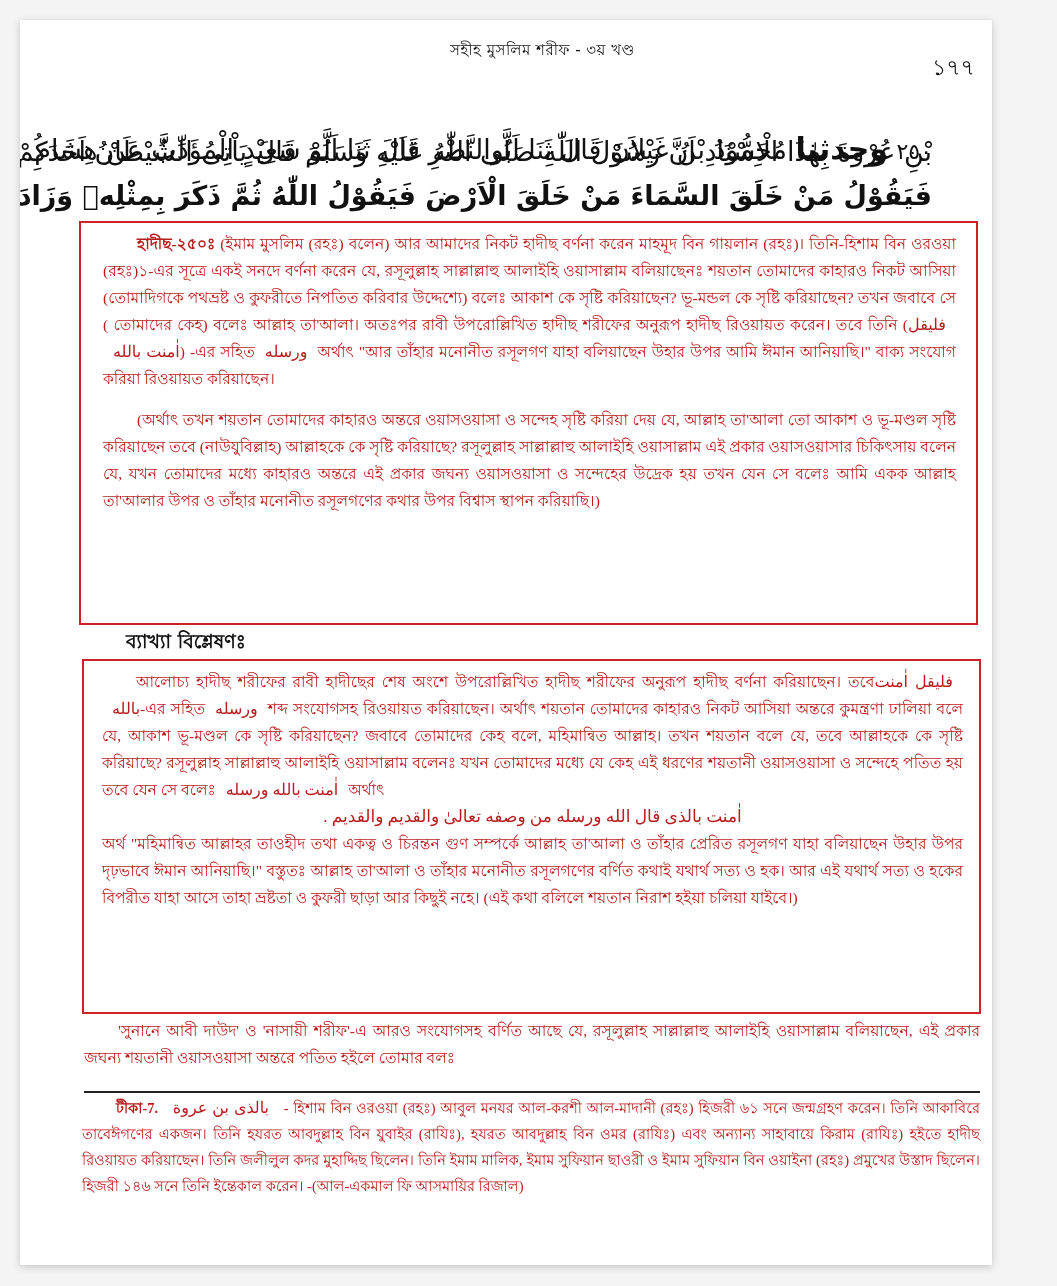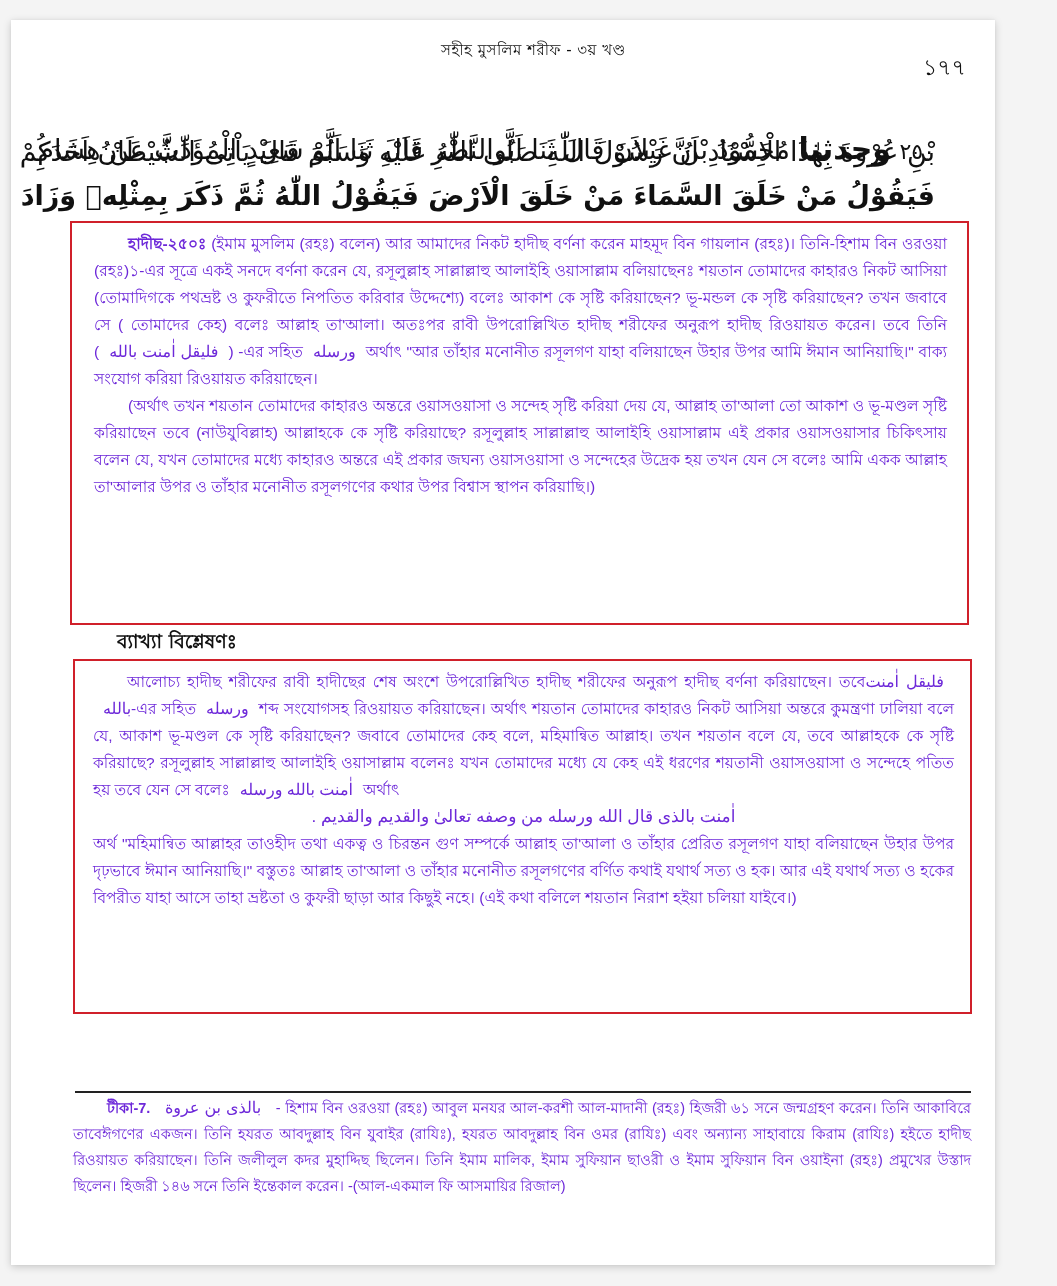--- a/index.html
+++ b/index.html
@@ -6,26 +6,25 @@
   body {
     width: 1057px; height: 1286px;
     background: #f4f4f4;
     position: relative;
     overflow: hidden;
     font-family: "DejaVu Sans", "Liberation Sans", sans-serif;
     color: #111;
   }
   .page {
     position: absolute;
-    left: 11px; top: 20px;
+    left: 20px; top: 20px;
     width: 972px; height: 1245px;
     background: #ffffff;
     box-shadow: 0 2px 8px rgba(0,0,0,0.18), 0 0 2px rgba(0,0,0,0.06);
     overflow: hidden;
-    padding-left: 12px;
   }
   .abs { position: absolute; }
   .running-head {
     left: 430px; top: 18px;
     font-size: 15px; letter-spacing: 0.5px;
     white-space: nowrap;
   }
   .page-number {
     left: 912px; top: 30px;
     font-size: 22px;
@@ -39,35 +38,35 @@
     right: 60px;
     text-align: right;
   }
   .arabic .num { font-size: 22px; }
   .arabic .bold { font-weight: bold; font-size: 30px; }
   .ar1 { top: 62px; margin-top: 45px; }
   .ar2 { top: 110px; }
   .ar3 { top: 154px; font-weight: bold; }
 
   .bn {
-    font-family: Liberation Sans, sans-serif;
+    font-family: Liberation Serif, serif;
     font-size: 15.5px;
     line-height: 27px;
     text-align: justify;
-    color: #6d28d9;
+    color: #b91c1c;
   }
   .bn p { margin: 0; text-indent: 34px; }
   .box {
     position: absolute;
     border: 2px solid #d0202a;
     box-sizing: border-box;
   }
   .box1 { left: 59px; top: 201px; width: 899px; height: 404px; padding: 7px 20px 0 22px; }
   .box2 { left: 62px; top: 639px; width: 899px; height: 355px; padding: 7px 16px 0 18px; }
-  .box1 p + p { }
+  .box1 p + p { margin-top: 14px; }
   .lead { font-weight: bold; }
   .inline-ar { direction: rtl; unicode-bidi: isolate; font-size: 16px; padding: 0 10px; }
   .center-ar {
     direction: rtl; text-align: center; font-size: 17px;
     margin: 8px 0 10px 120px; text-indent: 0 !important;
   }
   .section-title {
     left: 106px; top: 607px;
     font-size: 19px; font-weight: bold;
   }
@@ -106,20 +105,23 @@
   <div class="abs section-title">ব্যাখ্যা বিশ্লেষণঃ</div>
 
   <div class="box box2 bn">
     <p>
       <span>আলোচ্য হাদীছ শরীফের রাবী হাদীছের শেষ অংশে উপরোল্লিখিত হাদীছ শরীফের অনুরূপ হাদীছ বর্ণনা করিয়াছেন। তবে</span><span class="inline-ar">فليقل اٰمنت بالله</span><span>-এর সহিত</span><span class="inline-ar">ورسله</span><span>শব্দ সংযোগসহ রিওয়ায়ত করিয়াছেন। অর্থাৎ শয়তান তোমাদের কাহারও নিকট আসিয়া অন্তরে কুমন্ত্রণা ঢালিয়া বলে যে, আকাশ ভূ-মণ্ডল কে সৃষ্টি করিয়াছেন? জবাবে তোমাদের কেহ বলে, মহিমান্বিত আল্লাহ। তখন শয়তান বলে যে, তবে আল্লাহকে কে সৃষ্টি করিয়াছে? রসূলুল্লাহ সাল্লাল্লাহু আলাইহি ওয়াসাল্লাম বলেনঃ যখন তোমাদের মধ্যে যে কেহ এই ধরণের শয়তানী ওয়াসওয়াসা ও সন্দেহে পতিত হয় তবে যেন সে বলেঃ</span><span class="inline-ar">اٰمنت بالله ورسله</span><span>অর্থাৎ</span>
     </p>
     <p class="center-ar">اٰمنت بالذى قال الله ورسله من وصفه تعالىٰ والقديم والقديم .</p>
     <p style="text-indent:0">অর্থ "মহিমান্বিত আল্লাহর তাওহীদ তথা একত্ব ও চিরন্তন গুণ সম্পর্কে আল্লাহ তা'আলা ও তাঁহার প্রেরিত রসূলগণ যাহা বলিয়াছেন উহার উপর দৃঢ়ভাবে ঈমান আনিয়াছি।" বস্তুতঃ আল্লাহ তা'আলা ও তাঁহার মনোনীত রসূলগণের বর্ণিত কথাই যথার্থ সত্য ও হক। আর এই যথার্থ সত্য ও হকের বিপরীত যাহা আসে তাহা ভ্রষ্টতা ও কুফরী ছাড়া আর কিছুই নহে। (এই কথা বলিলে শয়তান নিরাশ হইয়া চলিয়া যাইবে।)</p>
   </div>
 
+  <div class="abs bn after-para">
+    <p>'সুনানে আবী দাউদ' ও 'নাসায়ী শরীফ'-এ আরও সংযোগসহ বর্ণিত আছে যে, রসূলুল্লাহ সাল্লাল্লাহু আলাইহি ওয়াসাল্লাম বলিয়াছেন, এই প্রকার জঘন্য শয়তানী ওয়াসওয়াসা অন্তরে পতিত হইলে তোমার বলঃ</p>
+  </div>
 
   <div class="abs rule"></div>
 
   <div class="abs bn footnote">
     <p>
       <span class="lead">টীকা-7.</span>
       <span class="inline-ar">بالذى بن عروة</span>
       <span>- হিশাম বিন ওরওয়া (রহঃ) আবুল মনযর আল-করশী আল-মাদানী (রহঃ) হিজরী ৬১ সনে জন্মগ্রহণ করেন। তিনি আকাবিরে তাবেঈগণের একজন। তিনি হযরত আবদুল্লাহ বিন যুবাইর (রাযিঃ), হযরত আবদুল্লাহ বিন ওমর (রাযিঃ) এবং অন্যান্য সাহাবায়ে কিরাম (রাযিঃ) হইতে হাদীছ রিওয়ায়ত করিয়াছেন। তিনি জলীলুল কদর মুহাদ্দিছ ছিলেন। তিনি ইমাম মালিক, ইমাম সুফিয়ান ছাওরী ও ইমাম সুফিয়ান বিন ওয়াইনা (রহঃ) প্রমুখের উস্তাদ ছিলেন। হিজরী ১৪৬ সনে তিনি ইন্তেকাল করেন। -(আল-একমাল ফি আসমায়ির রিজাল)</span>
     </p>
   </div>

